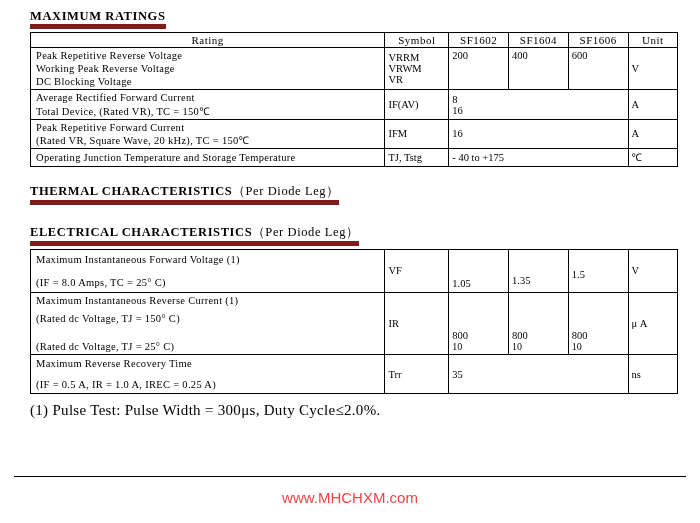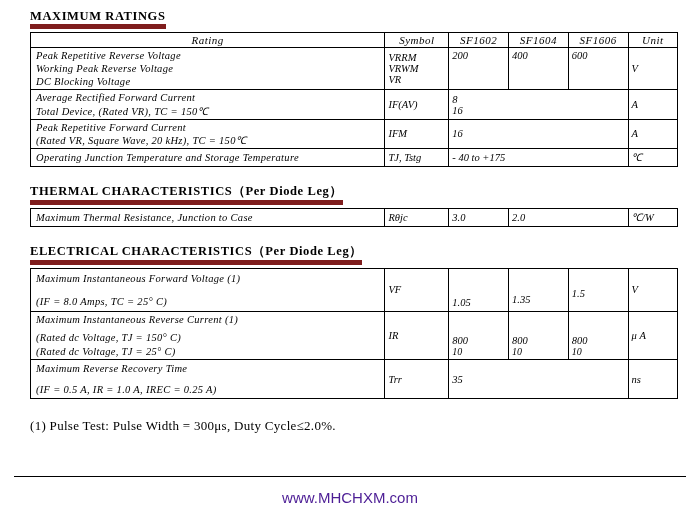--- a/index.html
+++ b/index.html
@@ -26,29 +26,28 @@
     font-family: "Liberation Serif", serif;
     font-size: 12.5px;
     font-weight: bold;
     letter-spacing: 0.6px;
     margin: 0 0 3px 0;
     display: inline-block;
     border-bottom: 5px solid #7f1d1d;
     padding-bottom: 0px;
   }
   .section-title .suffix {
-    font-weight: bold;
+    font-weight: normal;
   }
   table.spec {
     border-collapse: collapse;
     width: 648px;
     font-family: "Liberation Serif", serif;
     font-size: 10.5px;
     table-layout: fixed;
-    font-style: italic;
   }
   table.spec td, table.spec th {
     border: 1px solid #000;
     padding: 1px 3px;
     vertical-align: middle;
     font-weight: normal;
   }
   .hdr td {
     text-align: center;
     font-size: 11px;
@@ -61,44 +60,44 @@
     line-height: 1.25;
   }
   .ccell {
     text-align: left;
   }
   .sub {
     font-size: 10px;
   }
   .gap-md { height: 14px; }
   .footnote {
-    font-size: 13px;
-    font-family: "Liberation Serif", serif;
-    margin-top: 19px;
+    font-size: 15px;
+    font-family: "Liberation Serif", serif;
+    margin-top: 8px;
     letter-spacing: 0.3px;
   }
   .footer {
     position: absolute;
     left: 0;
     right: 0;
     bottom: 0;
     height: 46px;
     border-top: 1px solid #000;
     margin: 0 14px;
     width: auto;
   }
   .footer-inner {
     position: absolute;
     left: 0;
     right: 0;
     top: 12px;
     text-align: center;
     font-family: "Liberation Sans", sans-serif;
     font-size: 15px;
-    color: #4c1d95;
+    color: #ef4444;
   }
   .tline {
     display: block;
   }
   .pad-row td { height: 15px; }
 </style>
 </head>
 <body>
 
 <div class="page">
@@ -173,38 +172,20 @@
         <td class="ccell">℃</td>
       </tr>
     </tbody>
   </table>
 
   <div class="gap-md"></div>
 
   
   <div class="section-title"><span>THERMAL  CHARACTERISTICS</span><span class="suffix">（Per Diode Leg）</span></div>
 
-  <table class="spec">
-    <colgroup>
-      <col style="width:344px">
-      <col style="width:62px">
-      <col style="width:58px">
-      <col style="width:116px">
-      <col style="width:48px">
-    </colgroup>
-    <tbody>
-      <tr class="pad-row">
-        <td class="lcell">Maximum Thermal Resistance, Junction to Case</td>
-        <td class="ccell">Rθjc</td>
-        <td class="ccell">3.0</td>
-        <td class="ccell">2.0</td>
-        <td class="ccell">℃/W</td>
-      </tr>
-    </tbody>
-  </table>
 
   <div class="gap-md"></div>
 
   
   <div class="section-title"><span>ELECTRICAL  CHARACTERISTICS</span><span class="suffix">（Per Diode Leg）</span></div>
 
   <table class="spec">
     <colgroup>
       <col style="width:344px">
       <col style="width:62px">
@@ -223,21 +204,21 @@
         <td class="ccell" style="vertical-align:bottom;padding-bottom:3px">1.05</td>
         <td class="ccell" style="vertical-align:bottom;padding-bottom:6px">1.35</td>
         <td class="ccell" style="vertical-align:bottom;padding-bottom:12px">1.5</td>
         <td class="ccell">V</td>
       </tr>
 
       <tr>
         <td class="lcell" style="height:44px">
           <span class="tline">Maximum Instantaneous Reverse Current  (1)</span>
           <span class="tline" style="display:block;margin-top:5px">(Rated dc Voltage, TJ = 150° C)</span>
-          <span class="tline" style="display:block;margin-top:1px">(Rated dc Voltage, TJ = 25° C)</span>
+          <span class="tline" style="display:block;margin-top:15px">(Rated dc Voltage, TJ = 25° C)</span>
         </td>
         <td class="ccell">IR</td>
         <td class="ccell" style="vertical-align:bottom;padding-bottom:2px">
           <span class="tline">800</span>
           <span class="tline sub">10</span>
         </td>
         <td class="ccell" style="vertical-align:bottom;padding-bottom:2px">
           <span class="tline">800</span>
           <span class="tline sub">10</span>
         </td>

